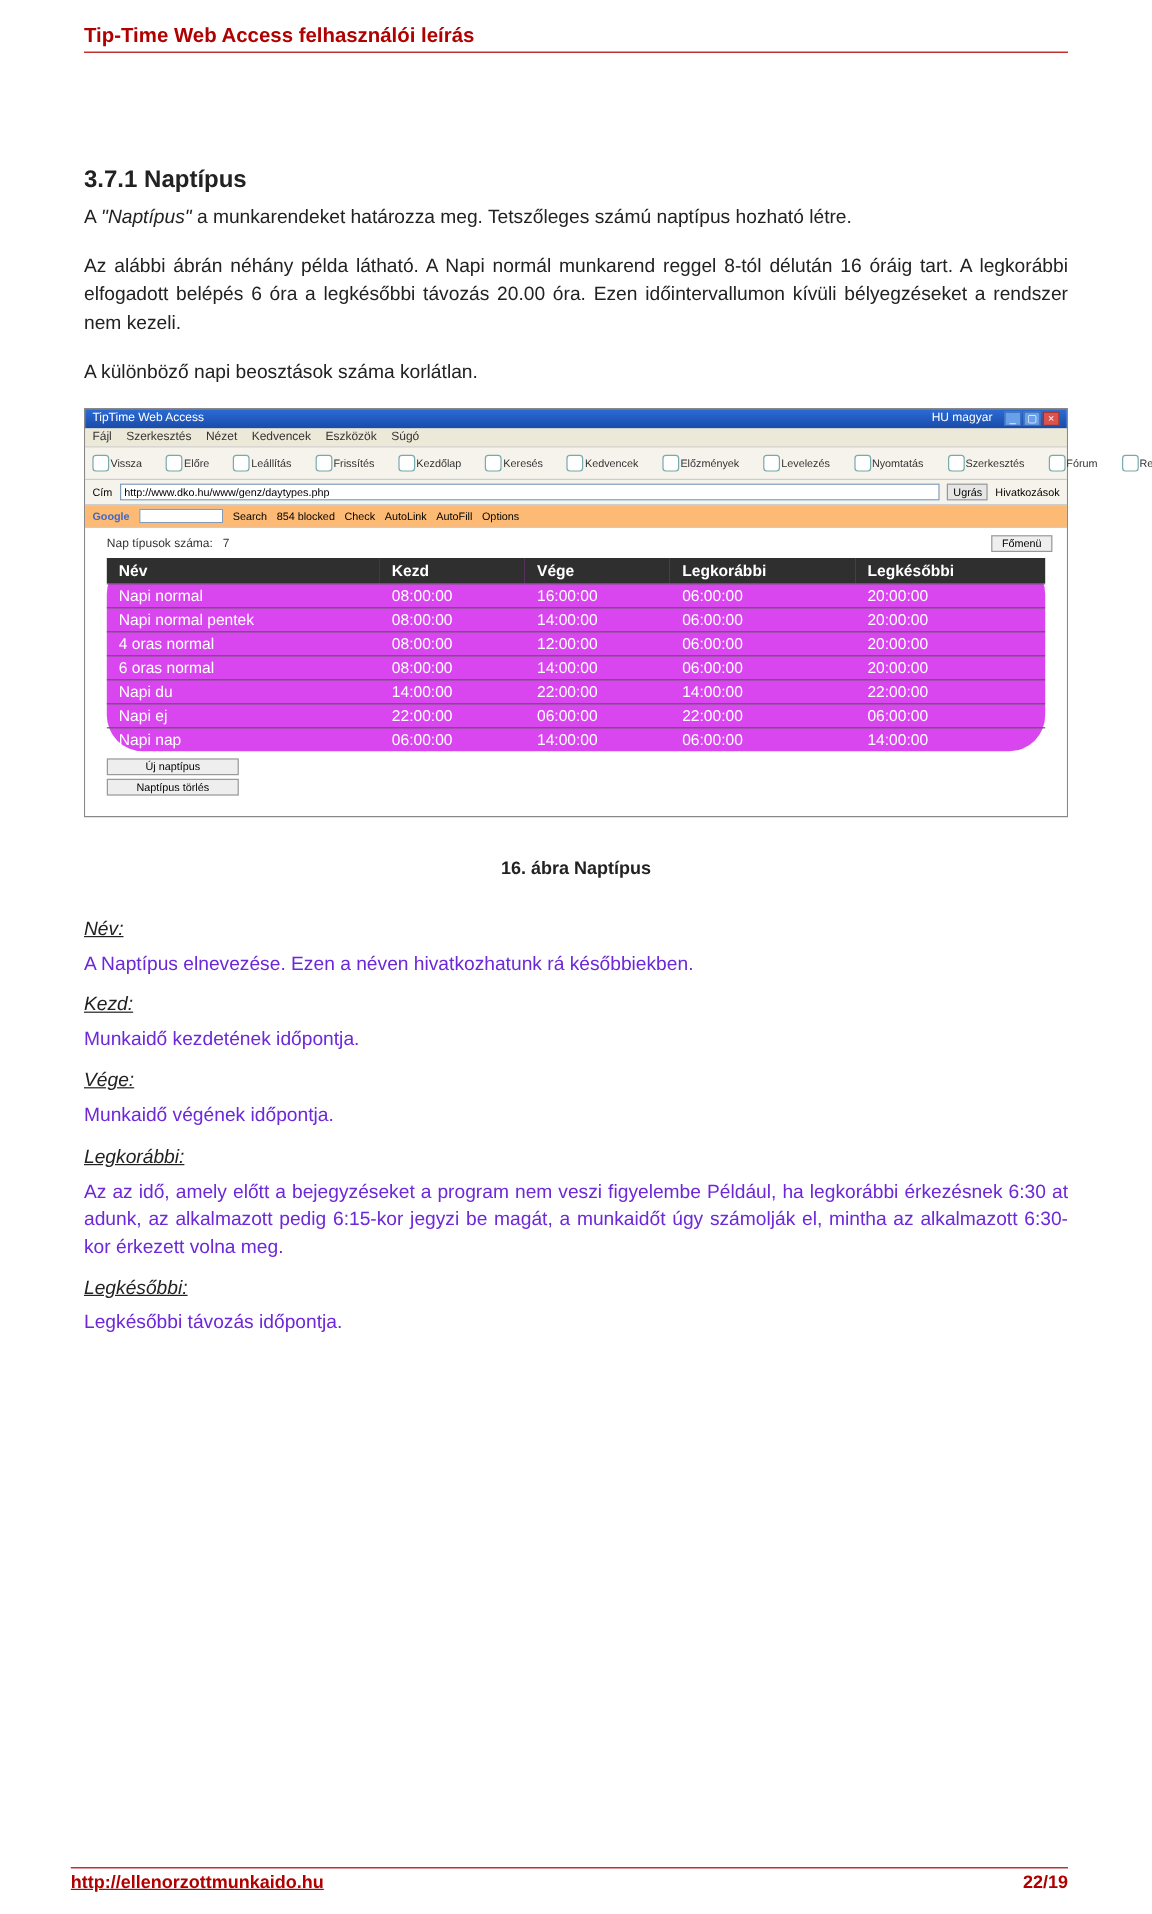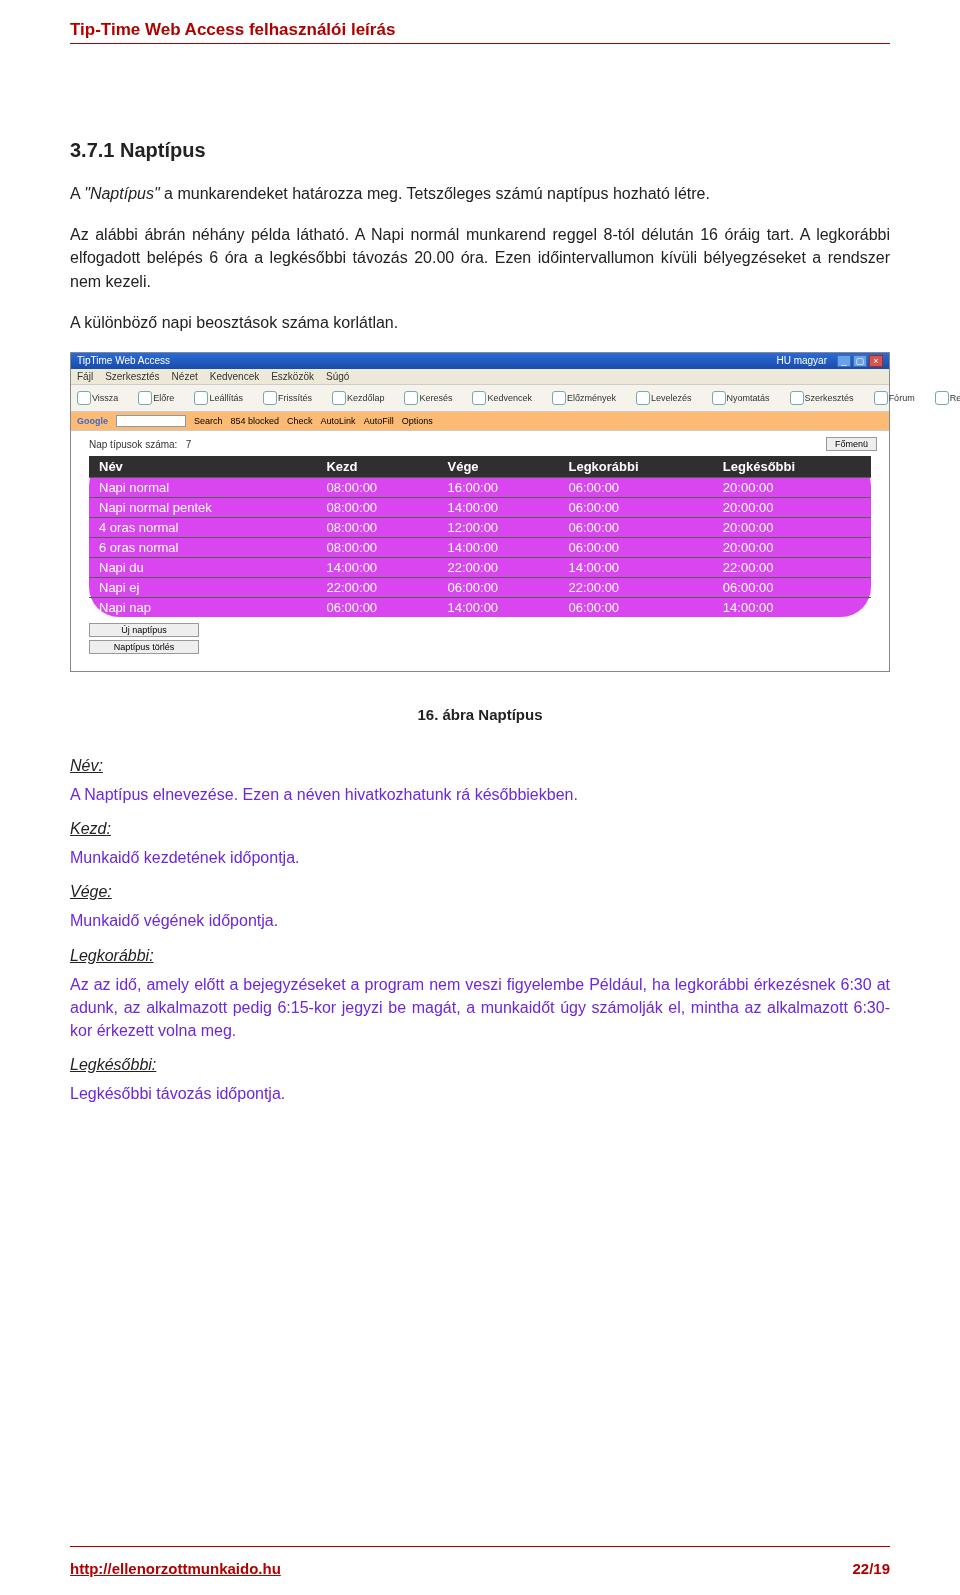--- a/index.html
+++ b/index.html
@@ -16,21 +16,21 @@
     color: #b00000;
     font-weight: bold;
     font-size: 17px;
     border-bottom: 1px solid #b00000;
     padding-bottom: 3px;
     margin-bottom: 95px;
   }
   h2.sect {
     font-size: 20px;
     font-weight: bold;
-    margin-bottom: 20px;
+    margin-bottom: 8px;
     color: #222;
   }
   p.body {
     font-size: 16px;
     line-height: 1.45;
     text-align: justify;
     margin-bottom: 18px;
     color: #222;
   }
   p.body em { font-style: italic; }
@@ -92,23 +92,23 @@
   .defbody {
     font-size: 16px;
     line-height:1.45;
     margin-bottom: 14px;
     text-align: justify;
     color:#6d28d9;
   }
   .page-footer {
     position:absolute;
     bottom: 18px;
-    left:70px; right:70px;
+    left:59px; right:70px;
     border-top:1px solid #b00000;
-    padding-top:13px;
+    padding-top:3px;
     display:flex; justify-content:space-between;
     color:#b00000; font-weight:bold; font-size:15px;
   }
   .page-footer a { color:#b00000; text-decoration:underline;}
 </style>
 </head>
 <body>
 
 <div class="page-header">
   <span>Tip-Time Web Access felhasználói leírás</span>
@@ -197,20 +197,26 @@
       </span>
     <span class="ticon">
         <span class="dot"></span>
         <span>i-Nav Help</span>
       </span>
     <span class="ticon">
         <span class="dot"></span>
         <span>Messenger</span>
       </span>
   </div>
+  <div class="addrbar">
+    <span>Cím</span>
+    <input class="addr" value="http://www.dko.hu/www/genz/daytypes.php" style="">
+    <span class="go">Ugrás</span>
+    <span>Hivatkozások</span>
+  </div>
   <div class="googlebar">
     <b style="color:#4169c5">Google</b>
     <input style="width: 70px; font-size: 9px; border: 1px solid rgb(127, 157, 185);">
     <span>Search</span>
     <span>854 blocked</span>
     <span>Check</span>
     <span>AutoLink</span>
     <span>AutoFill</span>
     <span>Options</span>
   </div>

